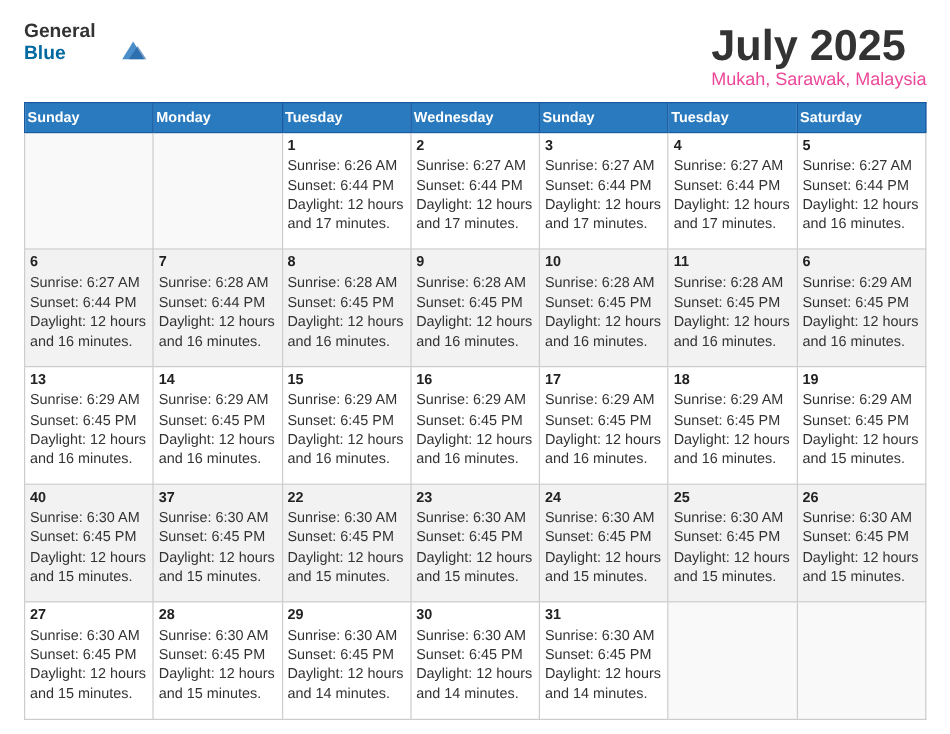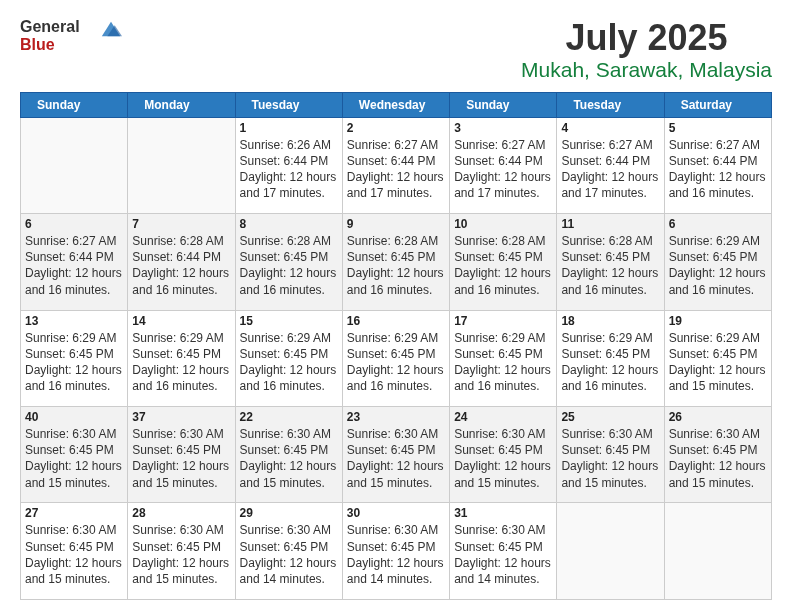--- a/index.html
+++ b/index.html
@@ -18,69 +18,69 @@
       flex-direction: column;
     }
     .header {
       display: flex;
       justify-content: space-between;
       align-items: flex-start;
       margin-bottom: 10px;
     }
     .logo {
       display: flex;
-      align-items: flex-start;
+      align-items: flex-end;
       gap: 18px;
     }
     .logo-text {
       display: flex;
       flex-direction: column;
       line-height: 1.1;
     }
     .logo-general {
       font-size: 16px;
       font-weight: bold;
       color: #333;
     }
     .logo-blue {
       font-size: 16px;
       font-weight: bold;
-      color: #b91c1c;
+      color: #0369a1;
     }
     .logo-icon {
       width: 22px;
       height: 22px;
       margin-left: 2px;
     }
     .title-block {
-      text-align: center;
+      text-align: left;
     }
     .title-month {
       font-size: 36px;
       font-weight: bold;
       color: #333;
       line-height: 1.1;
     }
     .title-location {
-      font-size: 21px;
-      color: #15803d;
+      font-size: 15px;
+      color: #ec4899;
     }
     .calendar {
       flex: 1;
       border: 1px solid #ccc;
       border-collapse: collapse;
       width: 100%;
       table-layout: fixed;
     }
     .calendar th {
       background: #2a7abf;
       color: #fff;
       font-size: 12px;
       font-weight: bold;
-      padding: 5px 16px;
+      padding: 5px 2px;
       text-align: left;
       border: 1px solid #1a5a9f;
     }
     .calendar td {
       border: 1px solid #ccc;
       vertical-align: top;
       padding: 3px 4px;
       font-size: 10px;
       color: #333;
       height: 82px;

